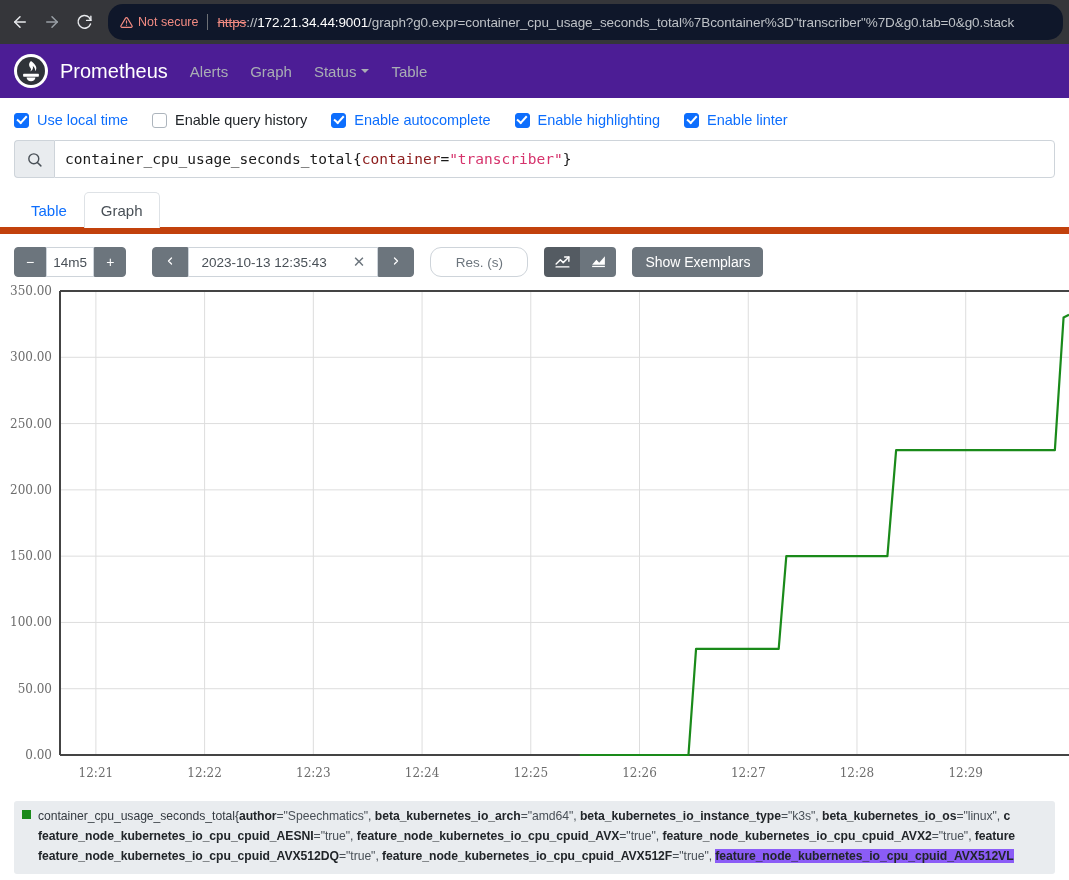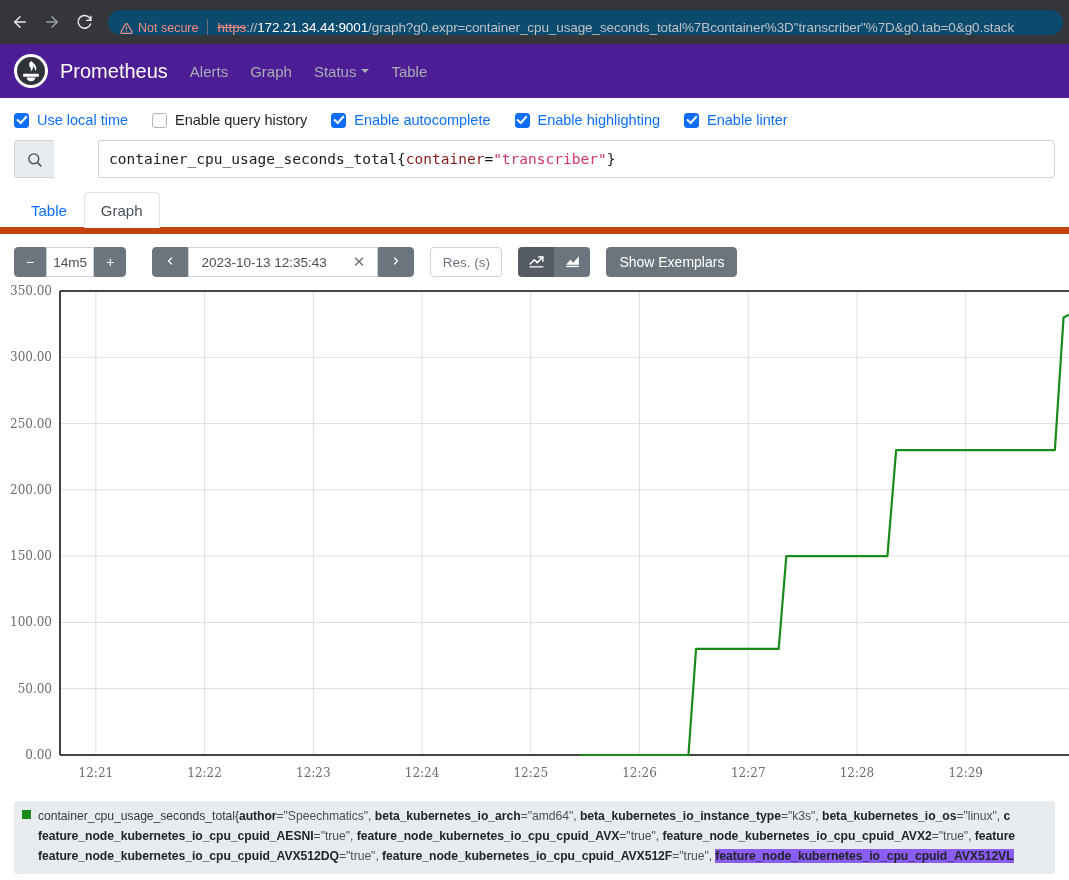--- a/index.html
+++ b/index.html
@@ -17,23 +17,23 @@
     display: flex; align-items: center; padding: 0 6px 0 4px;
   }
   .nav-btn {
     width: 32px; height: 32px; border-radius: 50%;
     display: flex; align-items: center; justify-content: center;
     color: #9aa0a6; flex: 0 0 auto; font-size: 17px; line-height: 1;
   }
   .nav-btn.enabled { color: #e8eaed; }
   .nav-btn svg { display: block; }
   .omnibox {
-    flex: 1 1 auto; height: 25px; margin-left: 8px;
-    background: #0c4a6e; border-radius: 15px;
-    display: flex; align-items: flex-end; padding: 0 12px;
+    flex: 1 1 auto; height: 36px; margin-left: 8px;
+    background: #0f172a; border-radius: 15px;
+    display: flex; align-items: center; padding: 0 12px;
     overflow: hidden; min-width: 0;
   }
   .warn-icon { color: #f28b82; font-size: 12px; margin-right: 5px; display:flex; }
   .not-secure {
     color: #f28b82; font-size: 12.5px; white-space: nowrap; margin-right: 9px;
   }
   .omni-divider { width: 1px; height: 16px; background: #6d7075; margin-right: 9px; flex:0 0 auto;}
   .url { font-size: 13.5px; color: #dadce0; white-space: nowrap; letter-spacing: -0.1px; }
   .url .scheme { color: #f28b82; text-decoration: line-through; }
   .url .host { color: #ffffff; }
@@ -73,21 +73,21 @@
   }
   .cbox.checked { background: #0d6efd; border-color: #0d6efd; }
   .cbox.checked::after {
     content: ""; width: 4px; height: 8px; border: solid #fff;
     border-width: 0 2px 2px 0; transform: rotate(42deg) translate(-1px,-1px);
   }
   .opt-label { font-size: 14.5px; color: #0d6efd; }
   .opt-label.off { color: #212529; }
 
   
-  .queryrow { display: flex; padding: 0 14px; gap: 44px; }
+  .queryrow { display: flex; padding: 0 14px; }
   .qicon {
     width: 40px; border: 1px solid #ced4da; border-right: none;
     border-radius: 4px 0 0 4px; background: #e9ecef;
     display: flex; align-items: center; justify-content: center; color: #495057;
     flex: 0 0 auto;
   }
   .qinput {
     flex: 1 1 auto; height: 38px; border: 1px solid #ced4da;
     border-radius: 0 4px 4px 0; background: #fff;
     display: flex; align-items: center; padding: 0 10px;
@@ -126,21 +126,21 @@
     height: 30px; border: 1px solid #ced4da; background: #fff;
     display: flex; align-items: center; justify-content: center;
     font-size: 13.5px; color: #495057; padding: 0 8px;
   }
   .rnd-l { border-radius: 4px 0 0 4px; }
   .rnd-r { border-radius: 0 4px 4px 0; }
   .range-input { width: 48px; overflow: hidden; white-space: nowrap; }
   .time-field { width: 190px; justify-content: space-between; padding: 0 12px; }
   .time-clear { color: #6c757d; font-size: 15px; }
   .res-field {
-    width: 72px; border-radius: 4px; color: #6c757d; margin-left: 16px;
+    width: 98px; border-radius: 11px; color: #6c757d; margin-left: 16px;
   }
   .icon-grp { margin-left: 16px; display: flex; }
   .icon-btn {
     width: 36px; height: 30px; display: flex; align-items: center;
     justify-content: center; background: #6c757d; color: #fff;
   }
   .icon-btn.sel { background: #545b62; }
   .show-ex { margin-left: 16px; border-radius: 4px; padding: 0 12px; }
 
   

